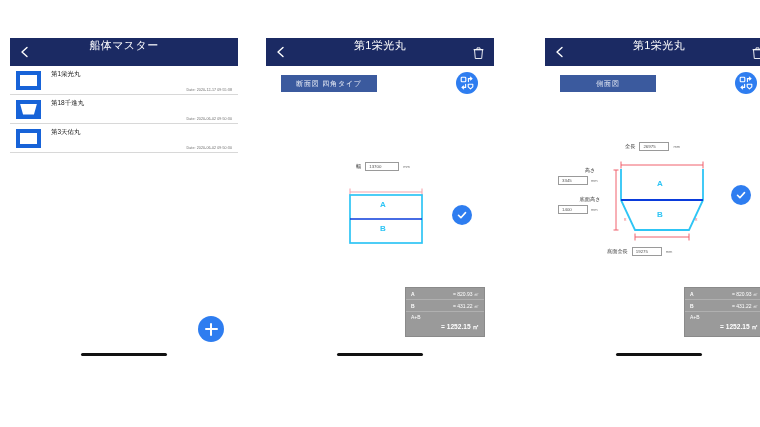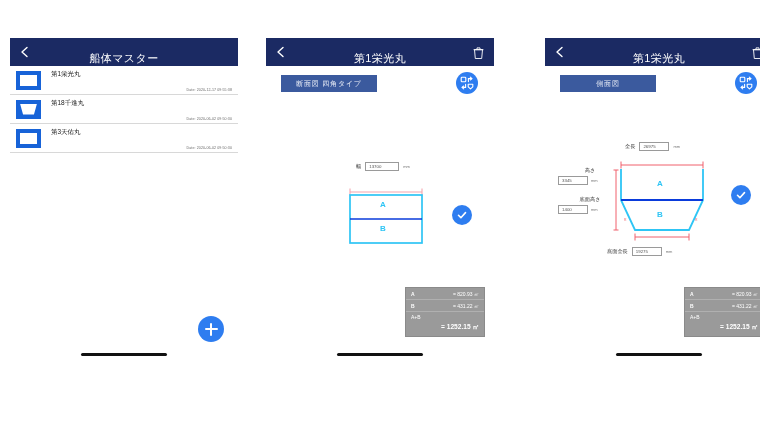--- a/index.html
+++ b/index.html
@@ -27,21 +27,21 @@
   #phone-1 { left: 10px; }
   #phone-2 { left: 266px; }
   #phone-3 { left: 545px; }
 
   
   .navbar {
     position: relative;
     height: 28px;
     background: #1b2a63;
     display: flex;
-    align-items: flex-end;
+    align-items: flex-start;
     justify-content: center;
   }
   .nav-title {
     color: #ffffff;
     font-size: 11px;
     letter-spacing: 0.4px;
     font-weight: 400;
   }
   .nav-back {
     position: absolute;

